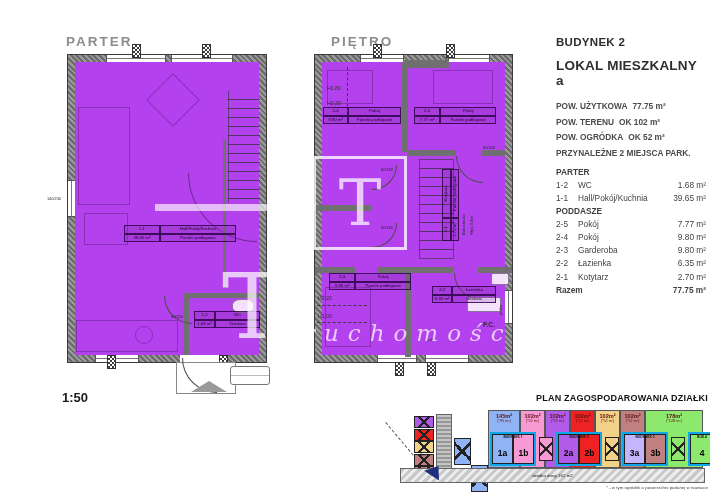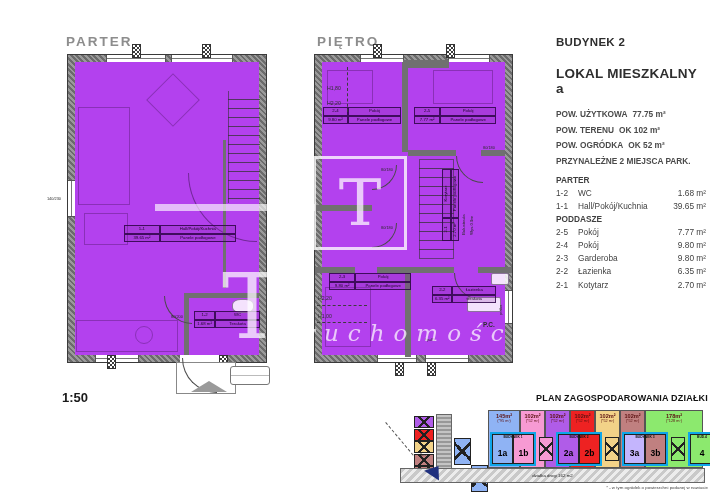--- a/index.html
+++ b/index.html
@@ -34,21 +34,21 @@
         background:repeating-conic-gradient(#3c3c3c 0% 25%,#fff 25% 50%);background-size:4px 4px;}
   .plan-title{position:absolute;font-size:13.5px;font-weight:700;letter-spacing:2px;color:#8d8d8d;}
 
   
   .wm{position:absolute;color:rgba(255,255,255,.72);font-family:"DejaVu Serif",serif;pointer-events:none;}
   .wm-box{position:absolute;border:3px solid rgba(255,255,255,.78);display:flex;align-items:center;justify-content:center;pointer-events:none;}
 
   
   .info{position:absolute;left:556px;top:36px;width:150px;}
   .i-building{font-size:11.5px;font-weight:700;color:#2e2e2e;letter-spacing:.3px;}
-  .i-unit{font-size:13.5px;font-weight:700;color:#2e2e2e;margin-top:18px;letter-spacing:.2px;}
+  .i-unit{font-size:13.5px;font-weight:700;color:#2e2e2e;margin-top:10px;letter-spacing:.2px;}
   .stats{margin-top:13px;}
   .stat{font-size:8.3px;font-weight:700;color:#4a4a4a;margin-bottom:5.5px;white-space:nowrap;}
   .stat .sv{margin-left:5px;}
   .ilist{margin-top:9px;font-size:8.3px;color:#3f3f3f;}
   .ihead{font-weight:700;margin:2px 0 3px 0;}
   .irow{display:flex;margin-bottom:3.2px;white-space:nowrap;}
   .icode{width:22px;flex:none;}
   .iname{flex:1;}
   .iarea{flex:none;text-align:right;}
   .itotal{display:flex;font-weight:700;margin-top:2px;}
@@ -124,21 +124,21 @@
   <div class="dim" style="left:46px;top:196px;width:16px;text-align:center;">140/230</div>
   <div class="vent" style="left:132px;top:44px;"></div>
   <div class="vent" style="left:202px;top:44px;"></div>
   <div class="vent" style="left:107px;top:355px;"></div>
   <div class="vent" style="left:219px;top:355px;"></div>
   <div class="abs" style="left:176px;top:362px;width:58px;height:30px;border:1px solid #888;background:#fff;"></div>
   <div class="qarc" style="left:182px;top:358px;width:34px;height:34px;"></div>
   <div class="abs" style="left:191px;top:381px;width:0;height:0;border-left:18px solid transparent;border-right:18px solid transparent;border-bottom:11px solid #9a9a9a;"></div>
   <div class="abs" style="left:230px;top:366px;width:38px;height:17px;border:1px solid #777;border-radius:3px;background:linear-gradient(#fff 45%,#bbb 45%,#bbb 55%,#fff 55%);"></div>
 
-  <div class="plan-title" style="left:317px;top:34px;">PIĘTRO</div>
+  <div class="plan-title" style="left:331px;top:34px;">PIĘTRO</div>
   <div class="plan" style="left:315px;top:55px;width:197px;height:307px;">
     <div class="inner" style="background: rgb(179, 65, 238);">
       <div class="furn" style="left:5px;top:8px;width:44px;height:32px;"></div>
       <div class="furn" style="left:111px;top:8px;width:58px;height:32px;"></div>
       <div class="furn" style="left:3px;top:225px;width:44px;height:58px;"></div>
     </div>
     <div class="winh" style="left:45px;top:0;width:42px;"></div>
     <div class="winh" style="left:133px;top:0;width:40px;"></div>
     <div class="wall" style="left:88px;top:5px;width:46px;height:8px;"></div>
     <div class="winh" style="left:62px;top:300px;width:38px;"></div>
@@ -263,20 +263,24 @@
       <div class="irow">
           <span class="icode">2-2</span>
           <span class="iname">Łazienka</span>
           <span class="iarea">6.35 m²</span>
         </div>
       <div class="irow">
           <span class="icode">2-1</span>
           <span class="iname">Kotytarz</span>
           <span class="iarea">2.70 m²</span>
         </div>
+      <div class="itotal">
+          <span class="iname">Razem</span>
+          <span class="iarea">77.75 m²</span>
+        </div>
     </div>
   </div>
 
   <div class="site-title">PLAN ZAGOSPODAROWANIA DZIAŁKI</div>
   <div class="site">
     <div class="abs" style="left:0;top:14px;width:78px;border-top:1.2px dashed #555;transform:rotate(50deg);transform-origin:0 0;"></div>
     <div class="abs" style="left:28px;top:8px;width:20px;">
       <div class="xcell" style="position: relative; height: 10px; margin-bottom: 0.5px; background-color: rgb(176, 92, 232);"></div>
       <div class="xcell" style="position: relative; height: 10px; margin-bottom: 0.5px; background-color: rgb(238, 34, 34);"></div>
       <div class="xcell" style="position: relative; height: 10px; margin-bottom: 0.5px; background-color: rgb(242, 210, 136);"></div>

